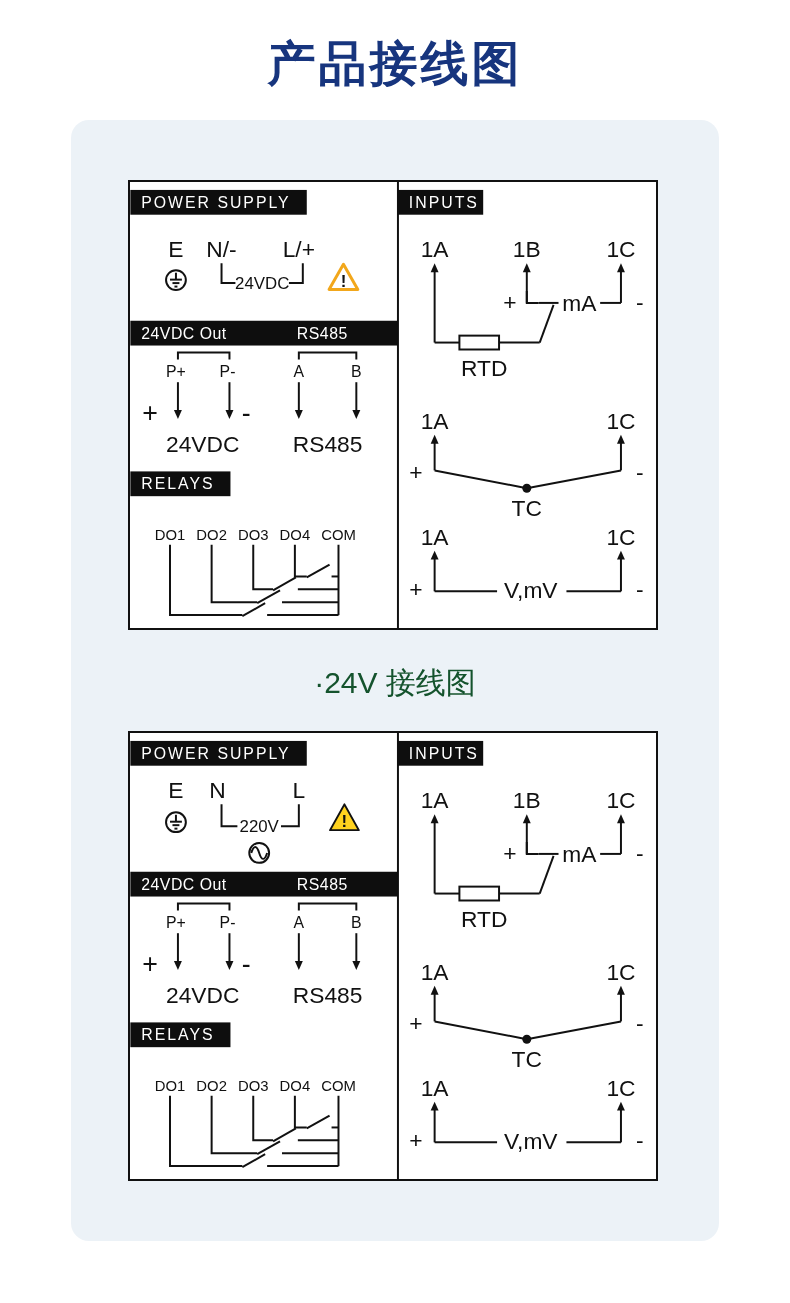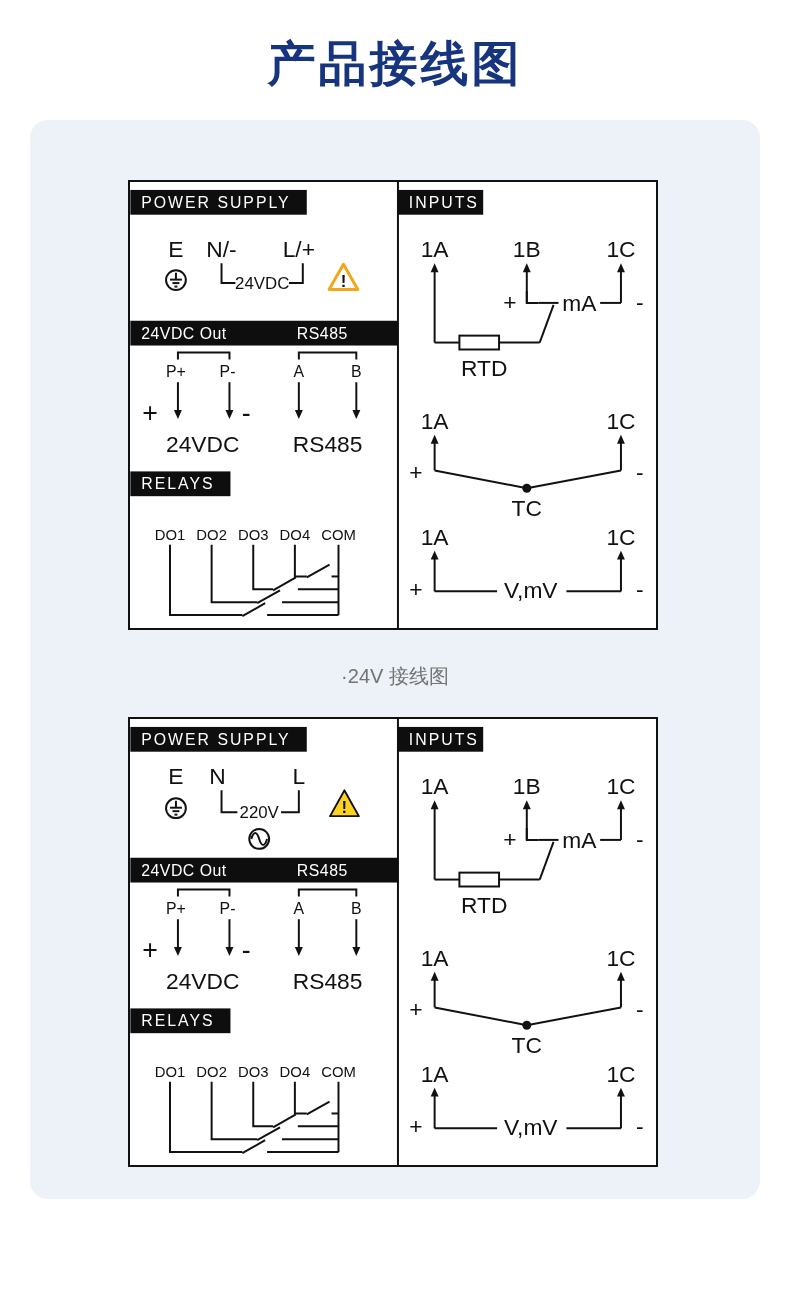--- a/index.html
+++ b/index.html
@@ -3,26 +3,26 @@
 <meta charset="utf-8">
 <style>
   html,body { margin:0; padding:0; background:#ffffff; }
   body { font-family:"Liberation Sans","DejaVu Sans",sans-serif; color:#111; }
   .page { width:790px; height:1303px; background:#ffffff; overflow:hidden; }
   .title {
     margin:0; padding:32px 8px 24px; text-align:center;
     font-size:48px; font-weight:bold; letter-spacing:3px; color:#17357e;
   }
   .panel {
-    width:730px; margin:0 auto; background:#ecf2f7; border-radius:18px;
-    padding:60px 0 32px; box-sizing:border-box;
+    width:648px; margin:0 auto; background:#ecf2f7; border-radius:18px;
+    padding:60px 0 60px; box-sizing:border-box;
   }
   .card { width:534px; margin:0 auto; }
   .card svg { display:block; border:2px solid #111; background:#fff; box-sizing:border-box; }
-  .caption { text-align:center; font-size:20px; color:#737373; margin:33px 0 27px; }
+  .caption { text-align:center; font-size:30px; color:#14532d; margin:33px 0 27px; }
   .caption:last-child { margin-bottom:0; }
   
   svg text { font-family:"Liberation Sans","DejaVu Sans",sans-serif; fill:#111; }
   .ln  { stroke:#111; stroke-width:2; }
   .bar { fill:#0e0e0e; }
   .bartxt  { font-size:16px; letter-spacing:2px; fill:#ffffff; }
   .bartxt2 { font-size:16px; letter-spacing:0.5px; fill:#ffffff; }
   .big { font-size:23px; }
   .mid { font-size:17px; }
   .sm  { font-size:16px; }

